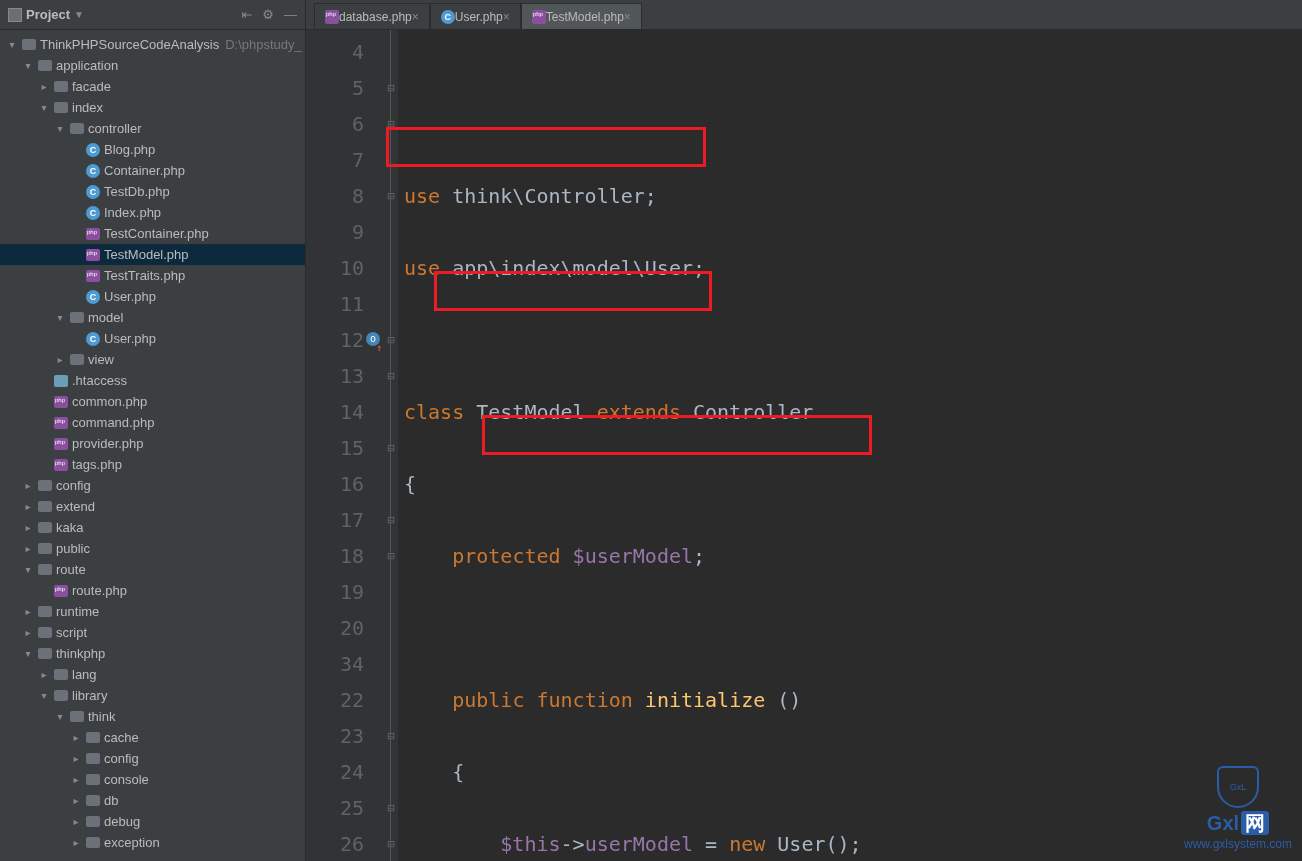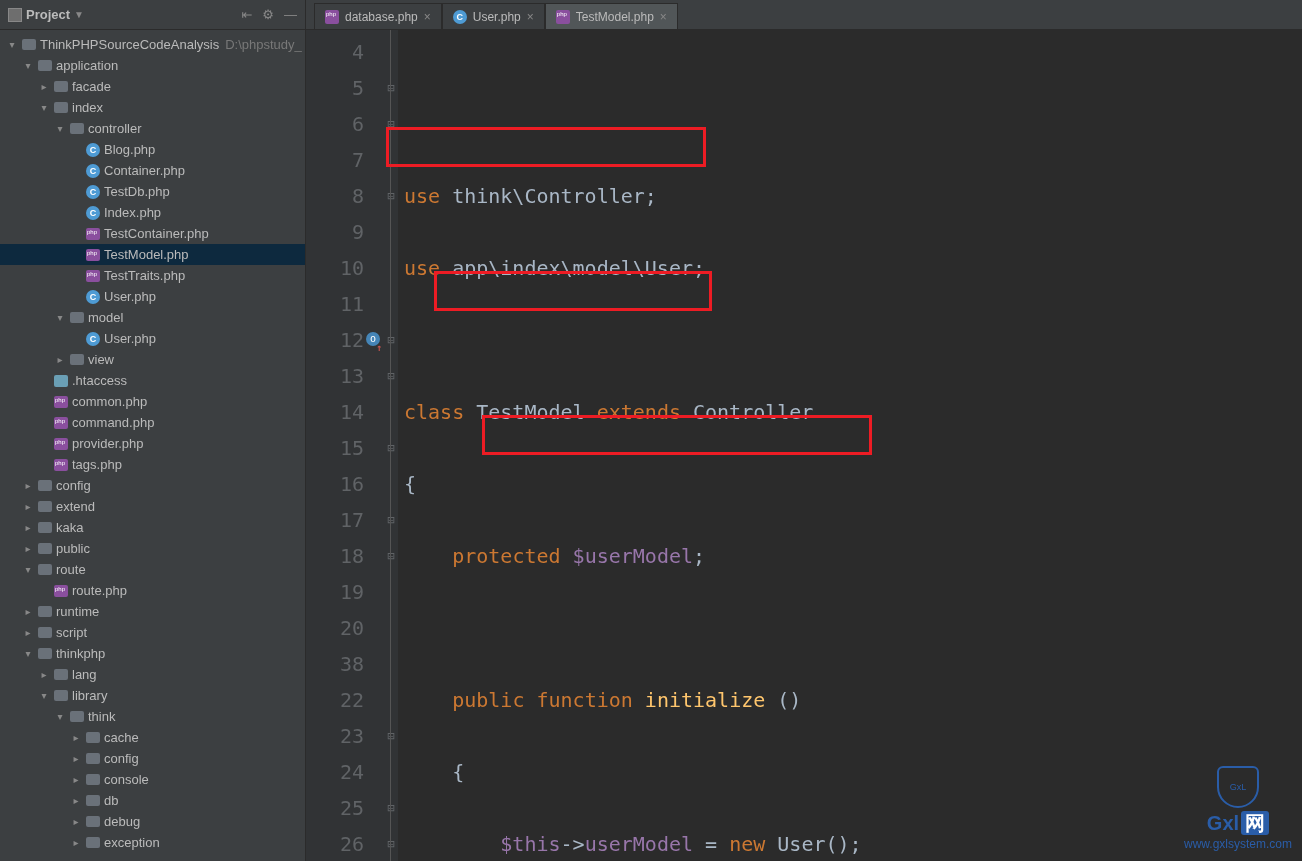--- a/index.html
+++ b/index.html
@@ -24,21 +24,21 @@
 .ticon.php-c { background: #4e9bd4; border-radius: 50%; width: 14px; height: 14px; color: #fff; font-size: 9px; font-weight: bold; }
 .ticon.php-f { background: #8a4f9e; border-radius: 2px; width: 14px; height: 12px; position: relative; }
 .ticon.php-f::after { content: "php"; position: absolute; font-size: 6px; color: #fff; left: 1px; top: 1px; }
 .ticon.htaccess { background: #6a9fb5; width: 14px; height: 12px; border-radius: 2px; }
 .tree-row .label { color: #bbb; }
 .tree-row .meta { color: #787878; margin-left: 6px; text-align: right; }
 
 
 .main { flex: 1; display: flex; flex-direction: column; background: #2b2b2b; }
 .tabs { height: 30px; display: flex; align-items: flex-end; background: #3c3f41; border-bottom: 1px solid #2b2b2b; padding-left: 8px; }
-.tab { display: flex; align-items: center; padding: 4px 10px; gap: 6px; background: #3c3f41; border: 1px solid #2b2b2b; border-bottom: none; color: #bbb; cursor: pointer; height: 26px; font-size: 12px; }
+.tab { display: flex; align-items: center; padding: 4px 10px; background: #3c3f41; border: 1px solid #2b2b2b; border-bottom: none; color: #bbb; cursor: pointer; height: 26px; font-size: 12px; }
 .tab.active { background: #515658; }
 .tab .tab-icon { width: 14px; height: 14px; display: inline-flex; align-items: center; justify-content: center; }
 .tab .close { color: #888; font-size: 12px; }
 
 .editor { flex: 1; display: flex; font-family: "Consolas", monospace; font-size: 20px; position: relative; overflow: hidden; }
 .gutter { width: 78px; background: #313335; text-align: right; padding-right: 20px; color: #606366; line-height: 36px; padding-top: 4px; position: relative; }
 .gutter .ln { height: 36px; position: relative; }
 .gutter .override { position: absolute; right: -16px; top: 10px; width: 14px; height: 14px; border-radius: 50%; background: #4585b7; display: flex; align-items: center; justify-content: center; color: #fff; font-size: 10px; }
 .gutter .override::after { content: "↑"; color: #c75450; font-weight: bold; position: absolute; right: -2px; top: -2px; }
 .fold-col { width: 14px; background: #313335; position: relative; padding-top: 4px; }
@@ -310,21 +310,21 @@
           <div class="ln">11</div>
           <div class="ln">12<span class="override">o</span></div>
           <div class="ln">13</div>
           <div class="ln">14</div>
           <div class="ln">15</div>
           <div class="ln">16</div>
           <div class="ln">17</div>
           <div class="ln">18</div>
           <div class="ln">19</div>
           <div class="ln">20</div>
-          <div class="ln">38</div>
+          <div class="ln">34</div>
           <div class="ln">22</div>
           <div class="ln">23</div>
           <div class="ln">24</div>
           <div class="ln">25</div>
           <div class="ln">26</div>
         </div>
       <div class="fold-col" id="foldcol">
           <div class="line"></div>
           <div class="fm"></div>
           <div class="fm">⊟</div>

